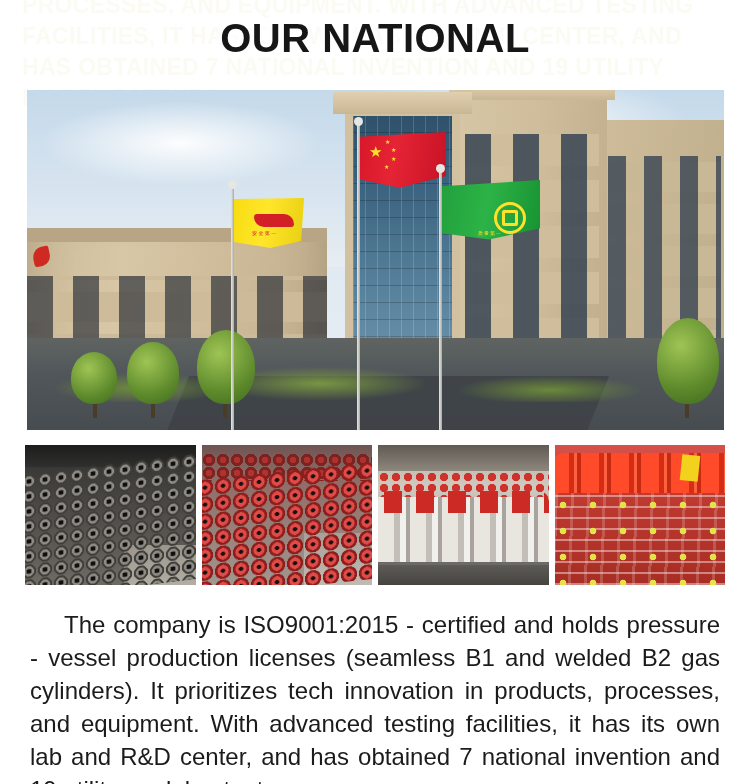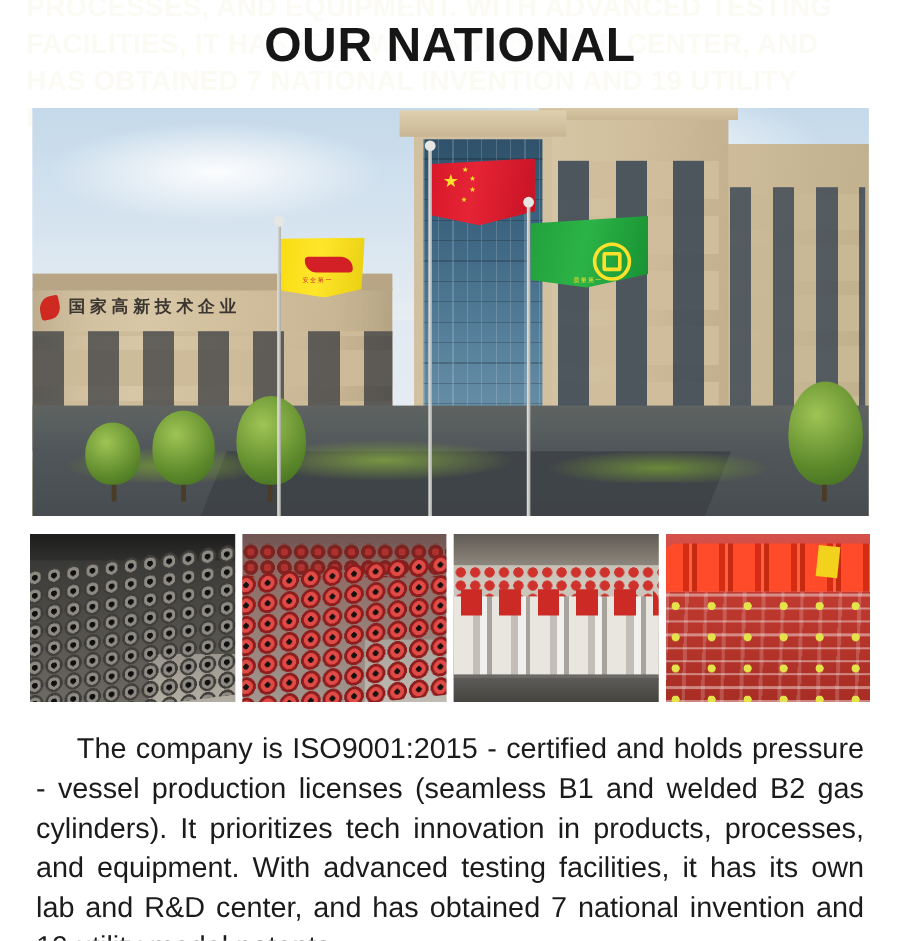--- a/index.html
+++ b/index.html
@@ -387,21 +387,20 @@
     <div class="canopy-top"></div>
     <div class="canopy"></div>
     <div class="pillar" style="left:-16px"></div>
     <div class="pillar" style="left:120px"></div>
   </div>
 
   <div class="bldg-left">
     <div class="roof"></div>
     <div class="signbar">
       <div class="sign-logo"></div>
-      <div class="sign-cn">国家高新技术企业</div>
     </div>
     <div class="win-grid-left"></div>
     <div class="base"></div>
     <div class="door"></div>
   </div>
 
   <div class="ground"></div>
   <div class="road"></div>
   <div class="grass"></div>
 

